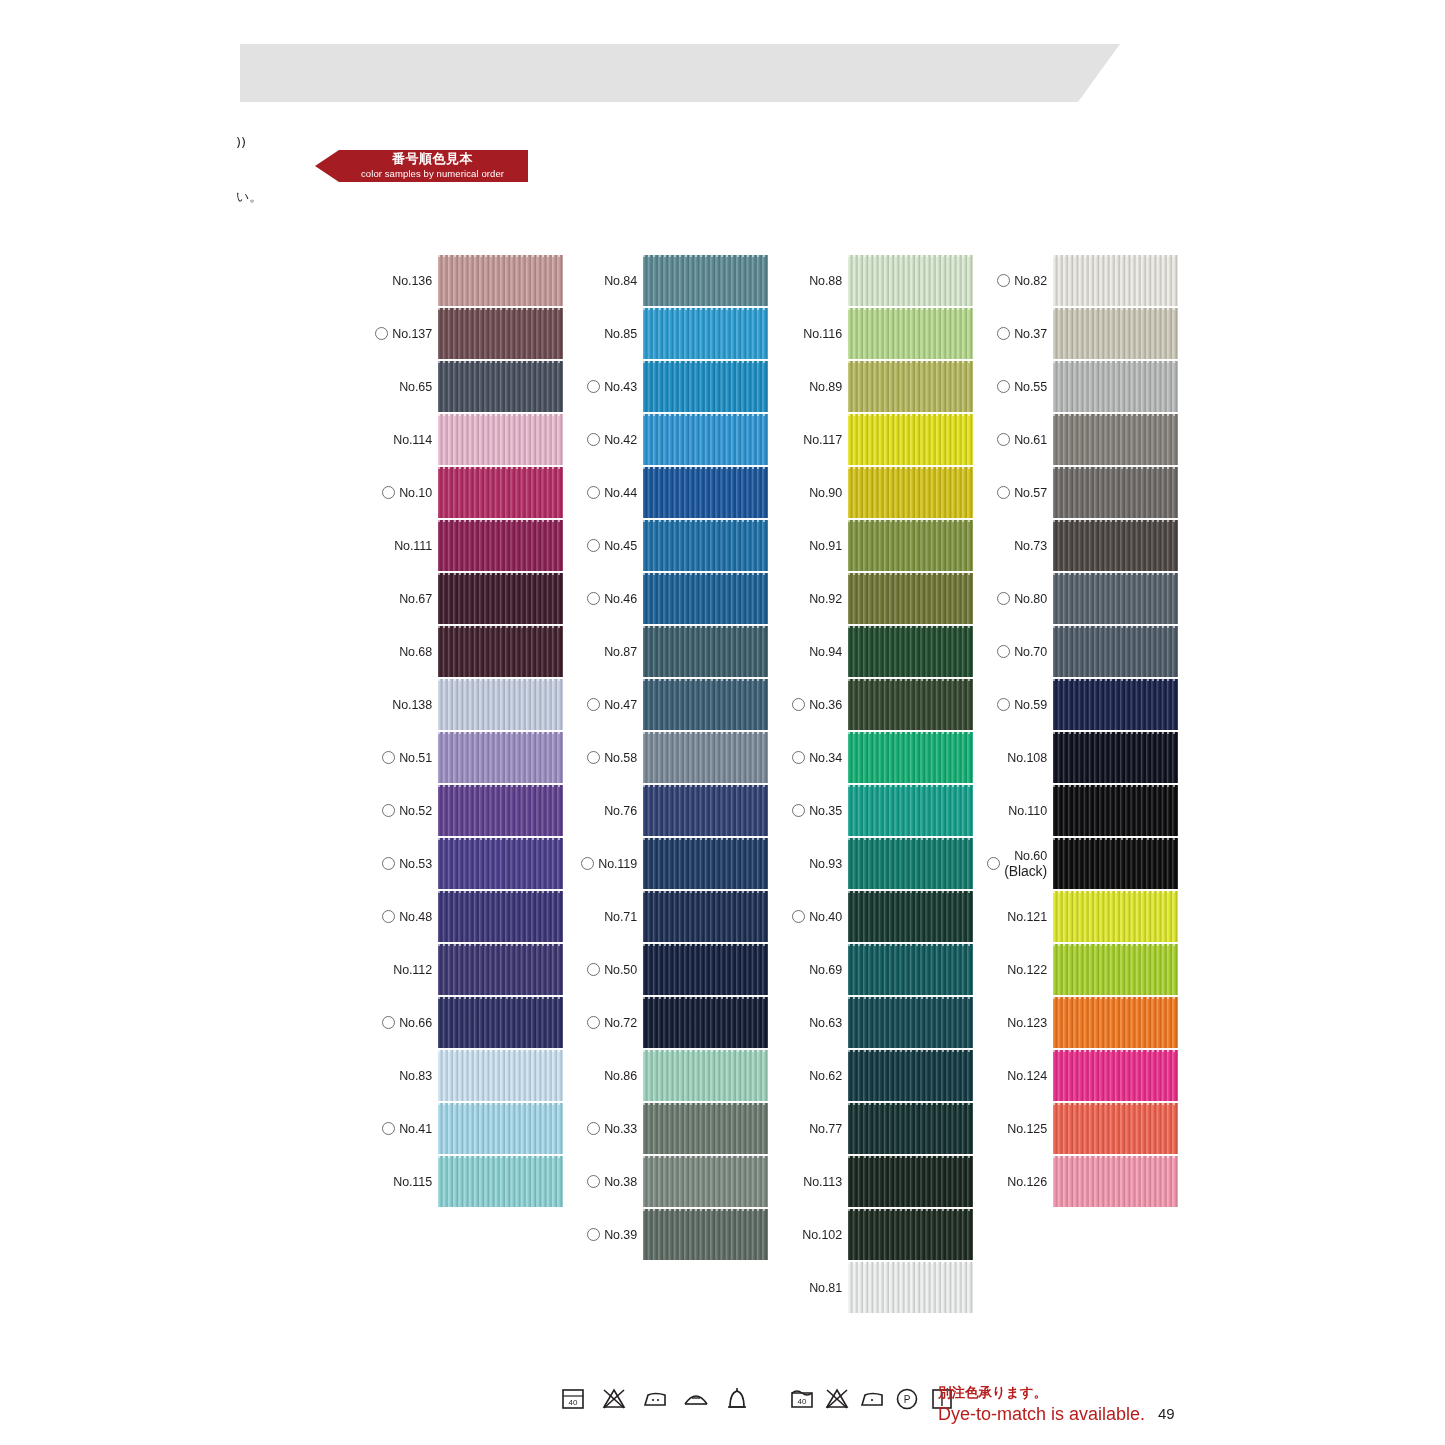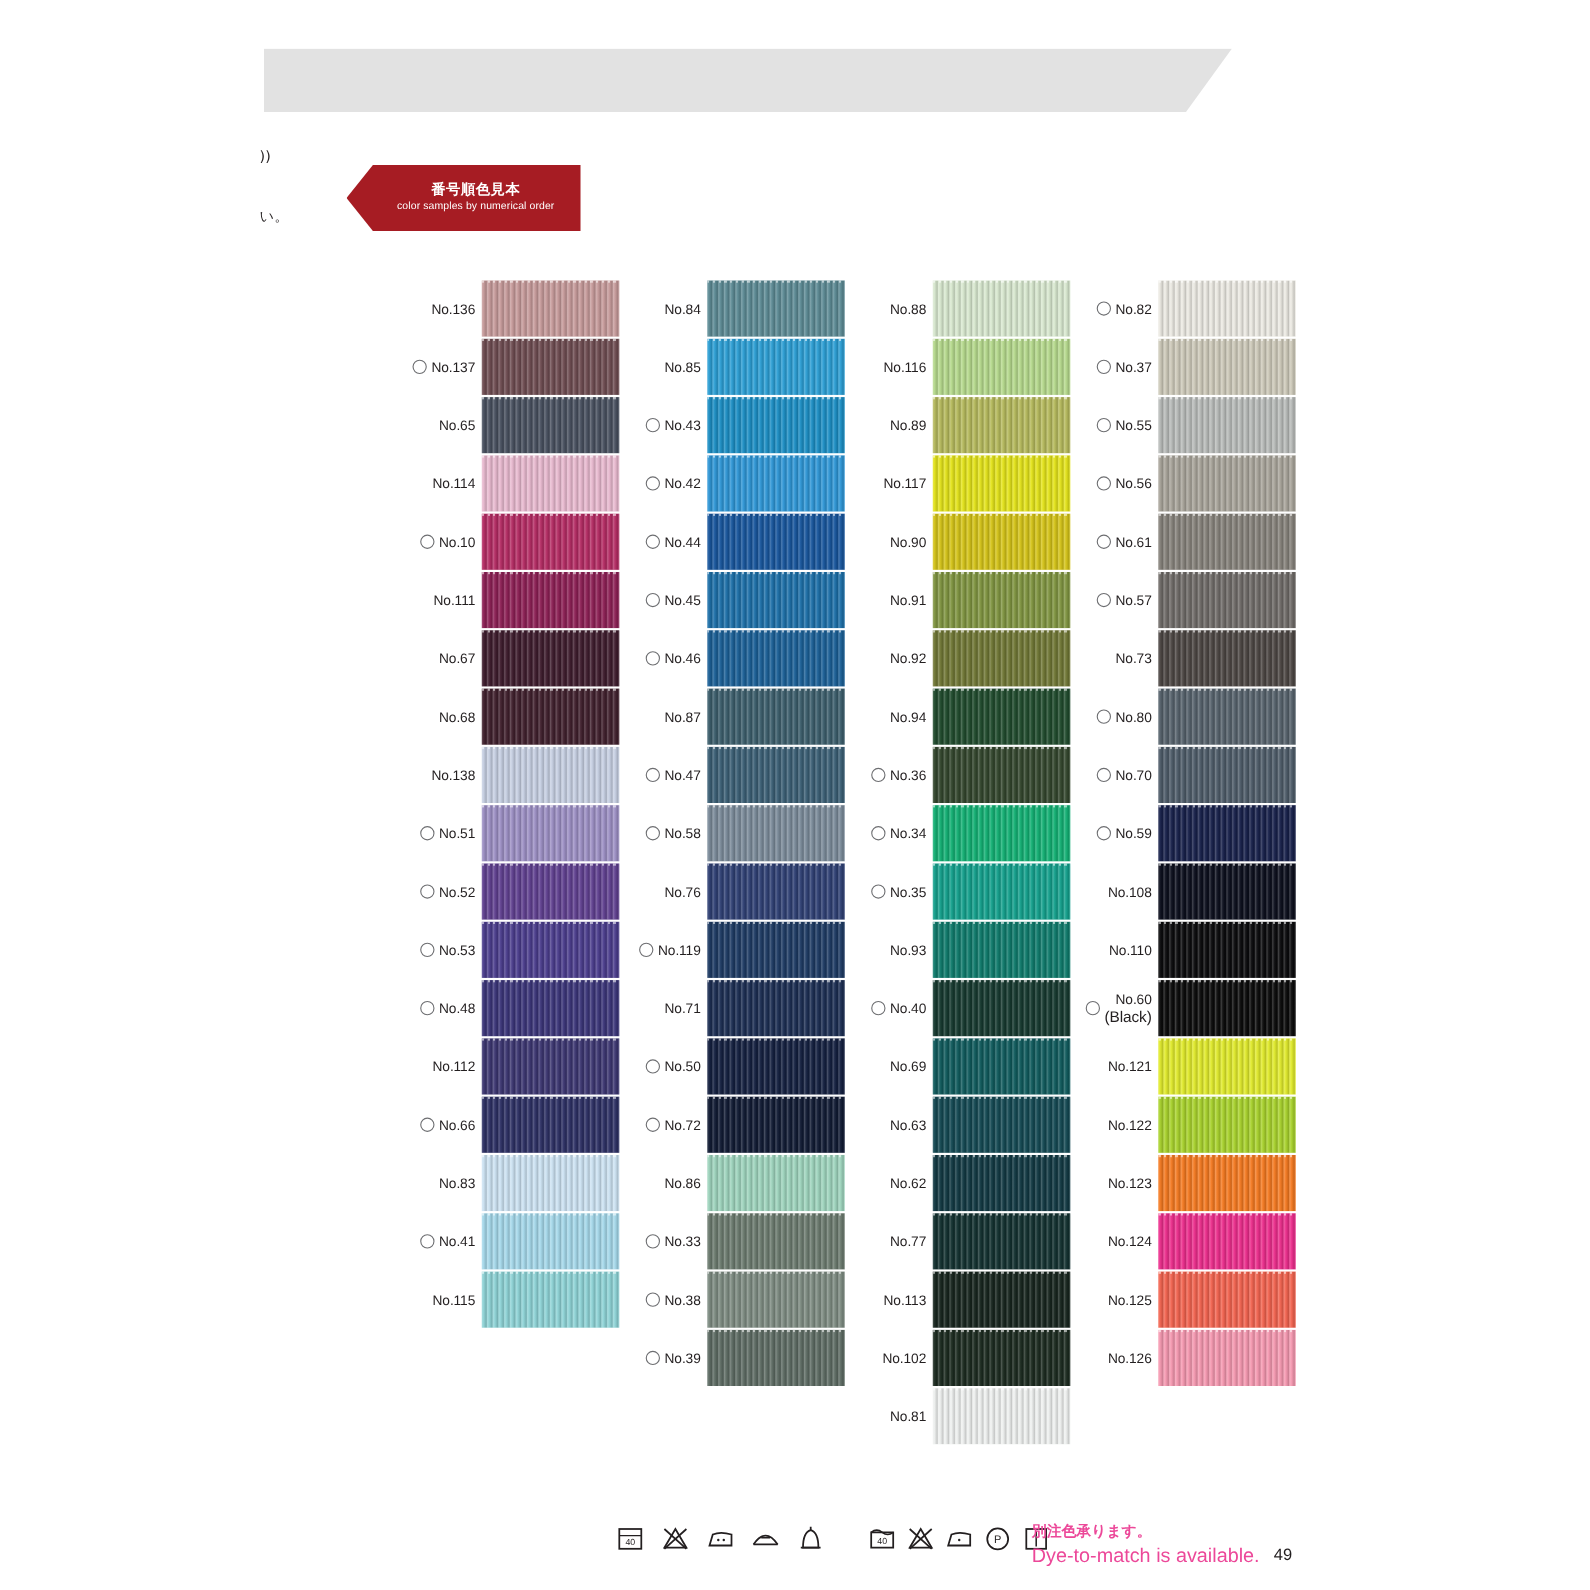--- a/index.html
+++ b/index.html
@@ -23,21 +23,21 @@
   .stray {
     position:absolute;
     font-family:"DejaVu Sans", sans-serif;
     font-size:13px; color:#231f20;
   }
   #stray-1 { left:236px; top:135px; }
   #stray-2 { left:236px; top:188px; }
 
   
   #ribbon {
-    position:absolute; left:315px; top:150px; width:213px; height:60px;
+    position:absolute; left:315px; top:150px; width:213px; height:32px;
     background:#a61c23;
     clip-path: polygon(24px 0, 100% 0, 100% 100%, 24px 100%, 0 50%);
     color:#ffffff;
     display:flex; flex-direction:column; justify-content:center; align-items:center;
     padding-left:22px;
   }
   #ribbon .jp {
     font-family:"DejaVu Sans", sans-serif;
     font-size:13px; font-weight:bold; letter-spacing:.5px; line-height:1.15;
   }
@@ -104,21 +104,21 @@
     position:absolute; left:560px; top:1386px;
     display:flex; align-items:center; gap:15px;
   }
   .sym { position:relative; width:26px; height:26px; }
   .sym svg { display:block; }
   #care .group2 { display:flex; align-items:center; gap:9px; margin-left:24px; }
 
   
   #footer-note {
     position:absolute; left:938px; top:1382px;
-    color:#ec4899;
+    color:#b91c1c;
   }
   #footer-note .jp {
     font-family:"DejaVu Sans", sans-serif;
     font-size:13.5px; font-weight:bold; line-height:1.5;
   }
   #footer-note .en { font-size:18px; line-height:1.4; }
   #page-num {
     position:absolute; left:1158px; top:1405px;
     font-size:15px; color:#231f20;
   }
@@ -556,27 +556,20 @@
           <span class="lbl">No.37</span>
         </div>
         <div class="swatch" style="background: rgb(205, 201, 185);"></div>
       </div>
       <div class="row">
         <div class="label-cell">
           <span class="ring"></span>
           <span class="lbl">No.55</span>
         </div>
         <div class="swatch" style="background: rgb(184, 187, 185);"></div>
-      </div>
-      <div class="row">
-        <div class="label-cell">
-          <span class="ring"></span>
-          <span class="lbl">No.56</span>
-        </div>
-        <div class="swatch" style="background: rgb(168, 164, 154);"></div>
       </div>
       <div class="row">
         <div class="label-cell">
           <span class="ring"></span>
           <span class="lbl">No.61</span>
         </div>
         <div class="swatch" style="background: rgb(133, 129, 122);"></div>
       </div>
       <div class="row">
         <div class="label-cell">

